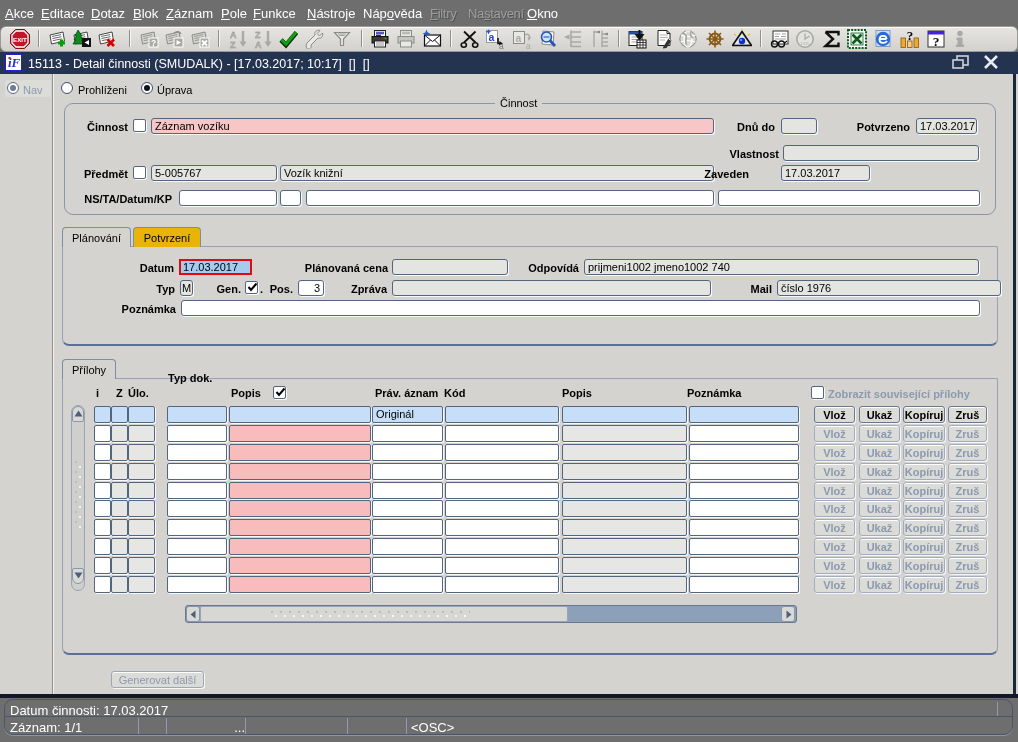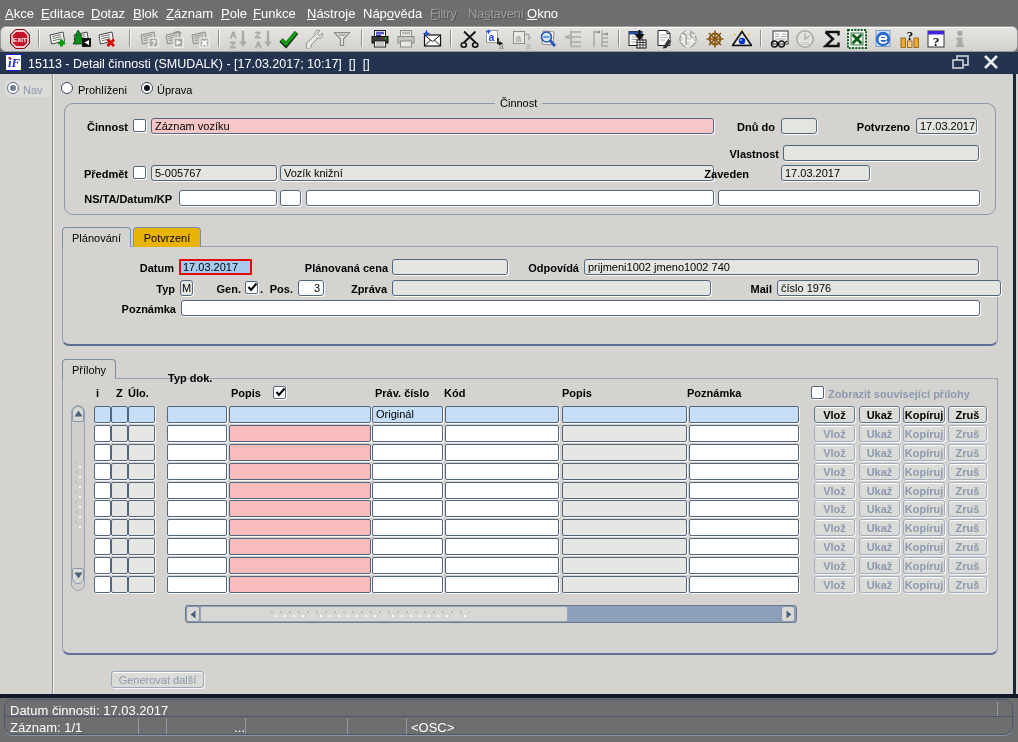--- a/index.html
+++ b/index.html
@@ -322,21 +322,21 @@
 <div class="lbl" style="left:110px;top:303px;width:66px;">Poznámka</div>
 <div class="fld" style="left:181px;top:300px;width:799px;"></div>
 <div class="panel" style="left:62px;top:378px;width:936px;height:277px;"></div>
 <div class="tab on" style="left:62px;top:359px;width:54px;">Přílohy</div>
 <div class="abs" style="left:63px;top:378px;width:52px;height:2px;background:#d4d3d0;z-index:4;"></div>
 <div class="hdr" style="left:96px;top:387px;">i</div>
 <div class="hdr" style="left:116px;top:387px;">Z</div>
 <div class="hdr" style="left:128px;top:387px;">Úlo.</div>
 <div class="hdr" style="left:168px;top:372px;">Typ dok.</div>
 <div class="hdr" style="left:231px;top:387px;">Popis</div>
-<div class="hdr" style="left:375px;top:387px;">Práv. číslo</div>
+<div class="hdr" style="left:375px;top:387px;">Práv. áznam</div>
 <div class="hdr" style="left:444px;top:387px;">Kód</div>
 <div class="hdr" style="left:562px;top:387px;">Popis</div>
 <div class="hdr" style="left:687px;top:387px;">Poznámka</div>
 <div class="cb" style="left:273px;top:386px;"></div>
 <svg style="left:275px;top:387px;" width="11" height="11" viewBox="0 0 11 11">
     <path d="M1.5 5 L4 8 L9.5 1.5" stroke="#000" stroke-width="2" fill="none"></path>
   </svg>
 <div class="cb" style="left:811px;top:386px;border-radius:2px;"></div>
 <div class="abs" style="left:828px;top:388px;font:bold 11px 'Liberation Sans',sans-serif;color:#8c9aaf;">Zobrazit související přílohy</div>
 

